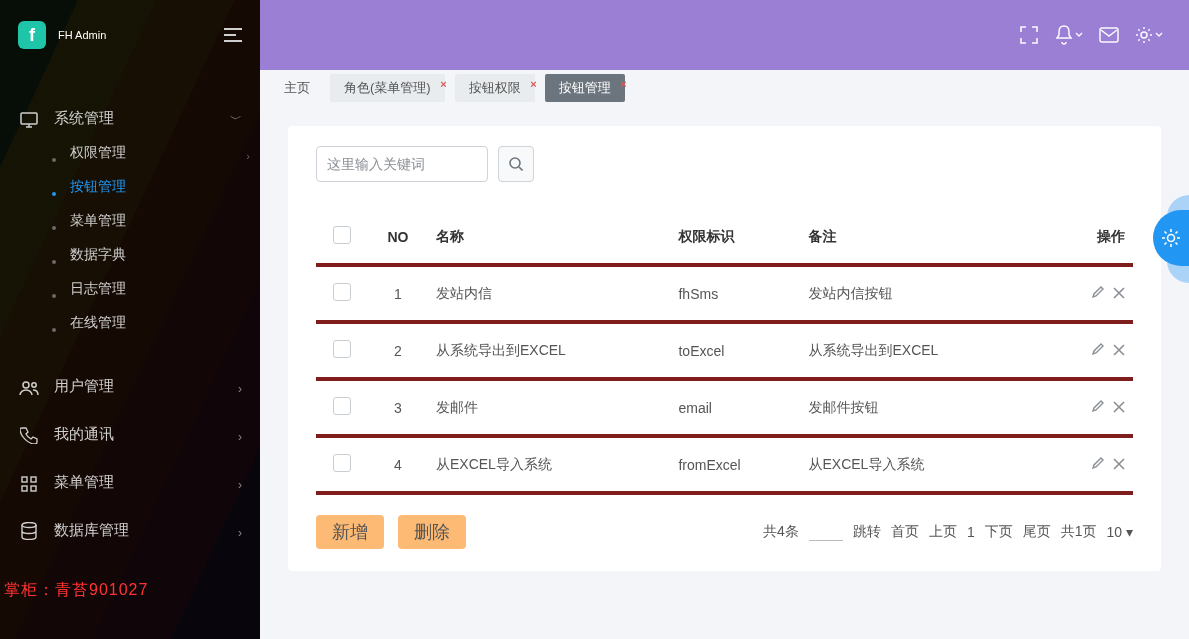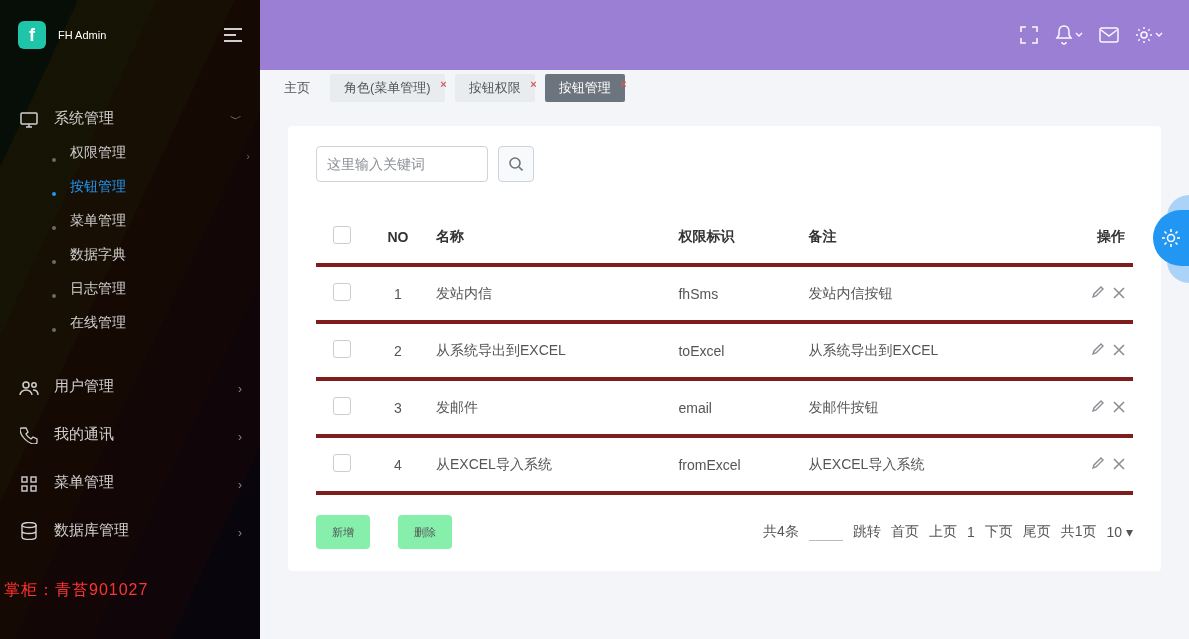--- a/index.html
+++ b/index.html
@@ -54,21 +54,21 @@
 .tbl th, .tbl td { text-align: left; padding: 16px 8px; border-bottom: 4px solid #7f1d1d; font-size: 14px; color: #555; vertical-align: middle; }
 .tbl th { font-weight: 600; color: #333; }
 .tbl th:first-child, .tbl td:first-child { width: 52px; text-align: center; }
 .tbl th:nth-child(2), .tbl td:nth-child(2) { width: 60px; text-align: center; }
 .tbl th:last-child, .tbl td:last-child { width: 90px; text-align: right; }
 .chk { width: 18px; height: 18px; border: 1.5px solid #c9ced3; border-radius: 3px; display: inline-block; cursor: pointer; }
 .op-icon { color: #8a8f95; margin-left: 8px; cursor: pointer; display:inline-flex; align-items:center; }
 
 
 .tbl-footer { display: flex; align-items: center; margin-top: 20px; }
-.btn { height: 34px; padding: 0 16px; background: #86efac; border: none; border-radius: 4px; color: #555; font-size: 11px; cursor: pointer; margin-right: 28px; }
+.btn { height: 34px; padding: 0 16px; background: #fdba74; border: none; border-radius: 4px; color: #555; font-size: 18px; cursor: pointer; margin-right: 14px; }
 .pager { margin-left: auto; display: flex; align-items: center; color: #555; font-size: 14px; gap: 10px; }
 .pager .jump-input { width: 34px; border:none; border-bottom: 1px solid #bbb; outline: none; text-align:center; font-size:14px; }
 
 
 .side-gear { position: absolute; right: 0; top: 210px; width: 36px; height: 56px; background: #2196f3; border-radius: 30px 0 0 30px; display: flex; align-items: center; justify-content: center; color: #fff; cursor: pointer; }
 .side-gear-bg { position: absolute; right: 0; top: 195px; width: 22px; height: 88px; background: #2196f3; opacity:.35; border-radius: 45px 0 0 45px; }
 
 svg { display: block; }
 </style>
 </head>

